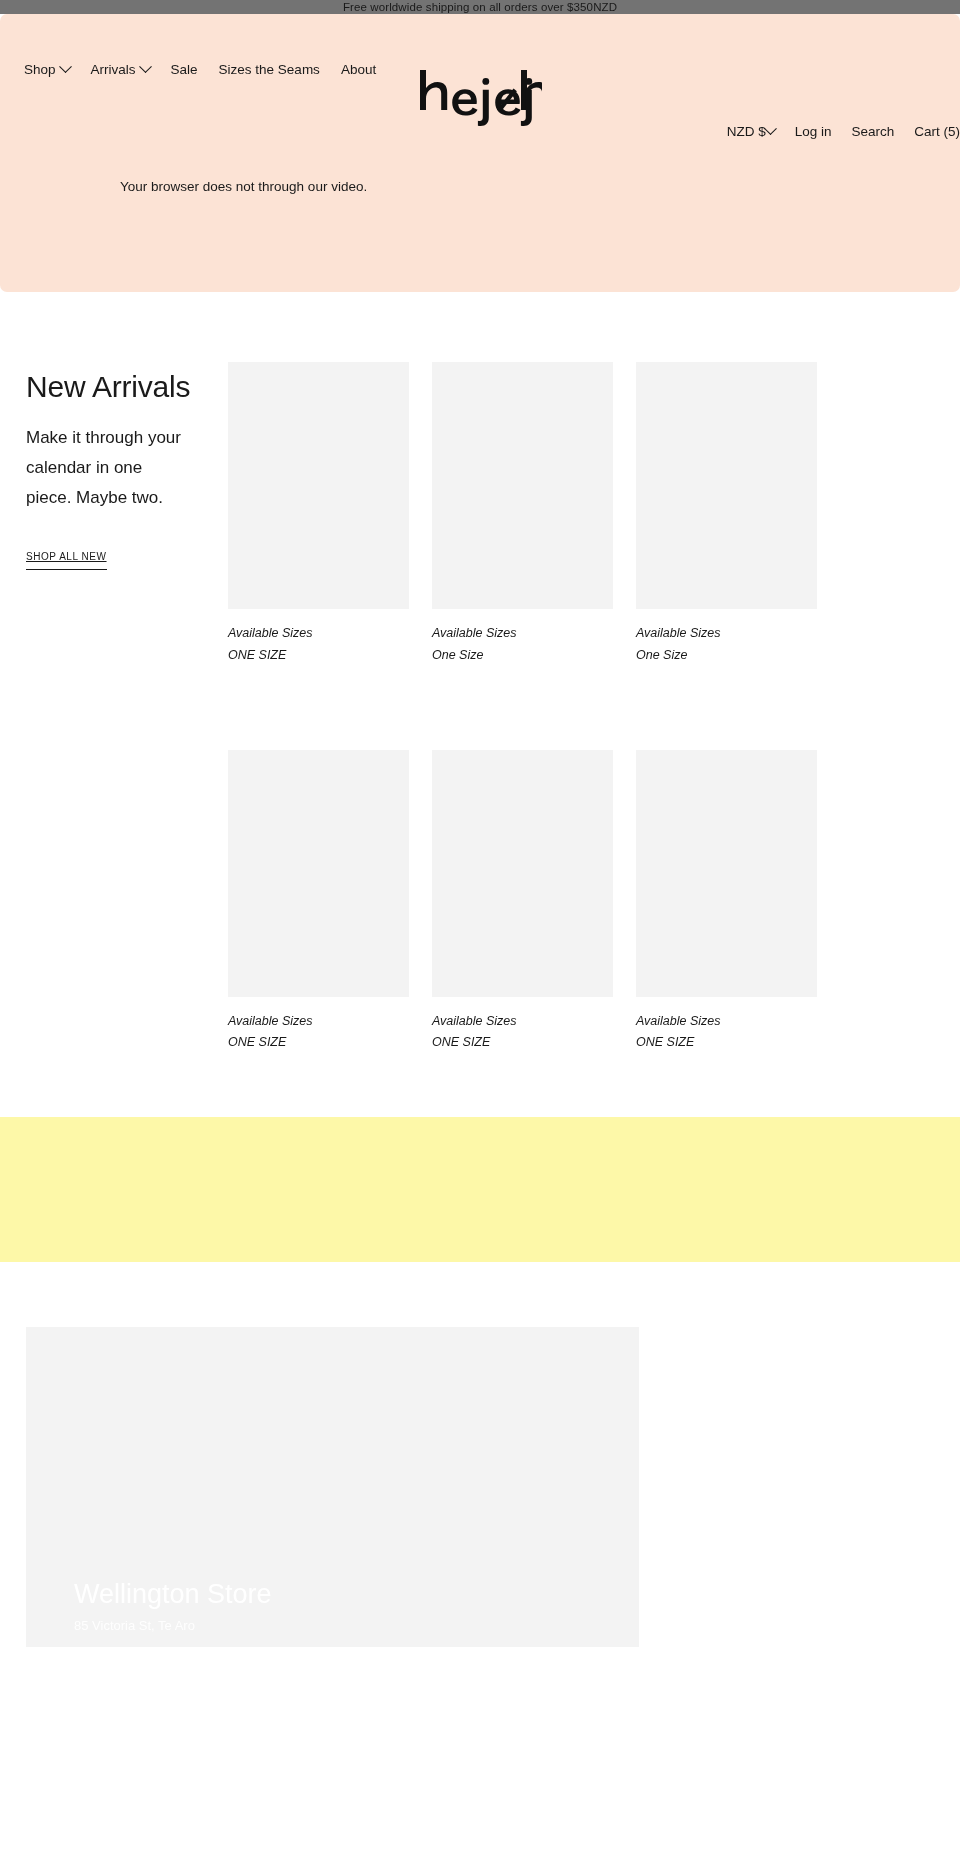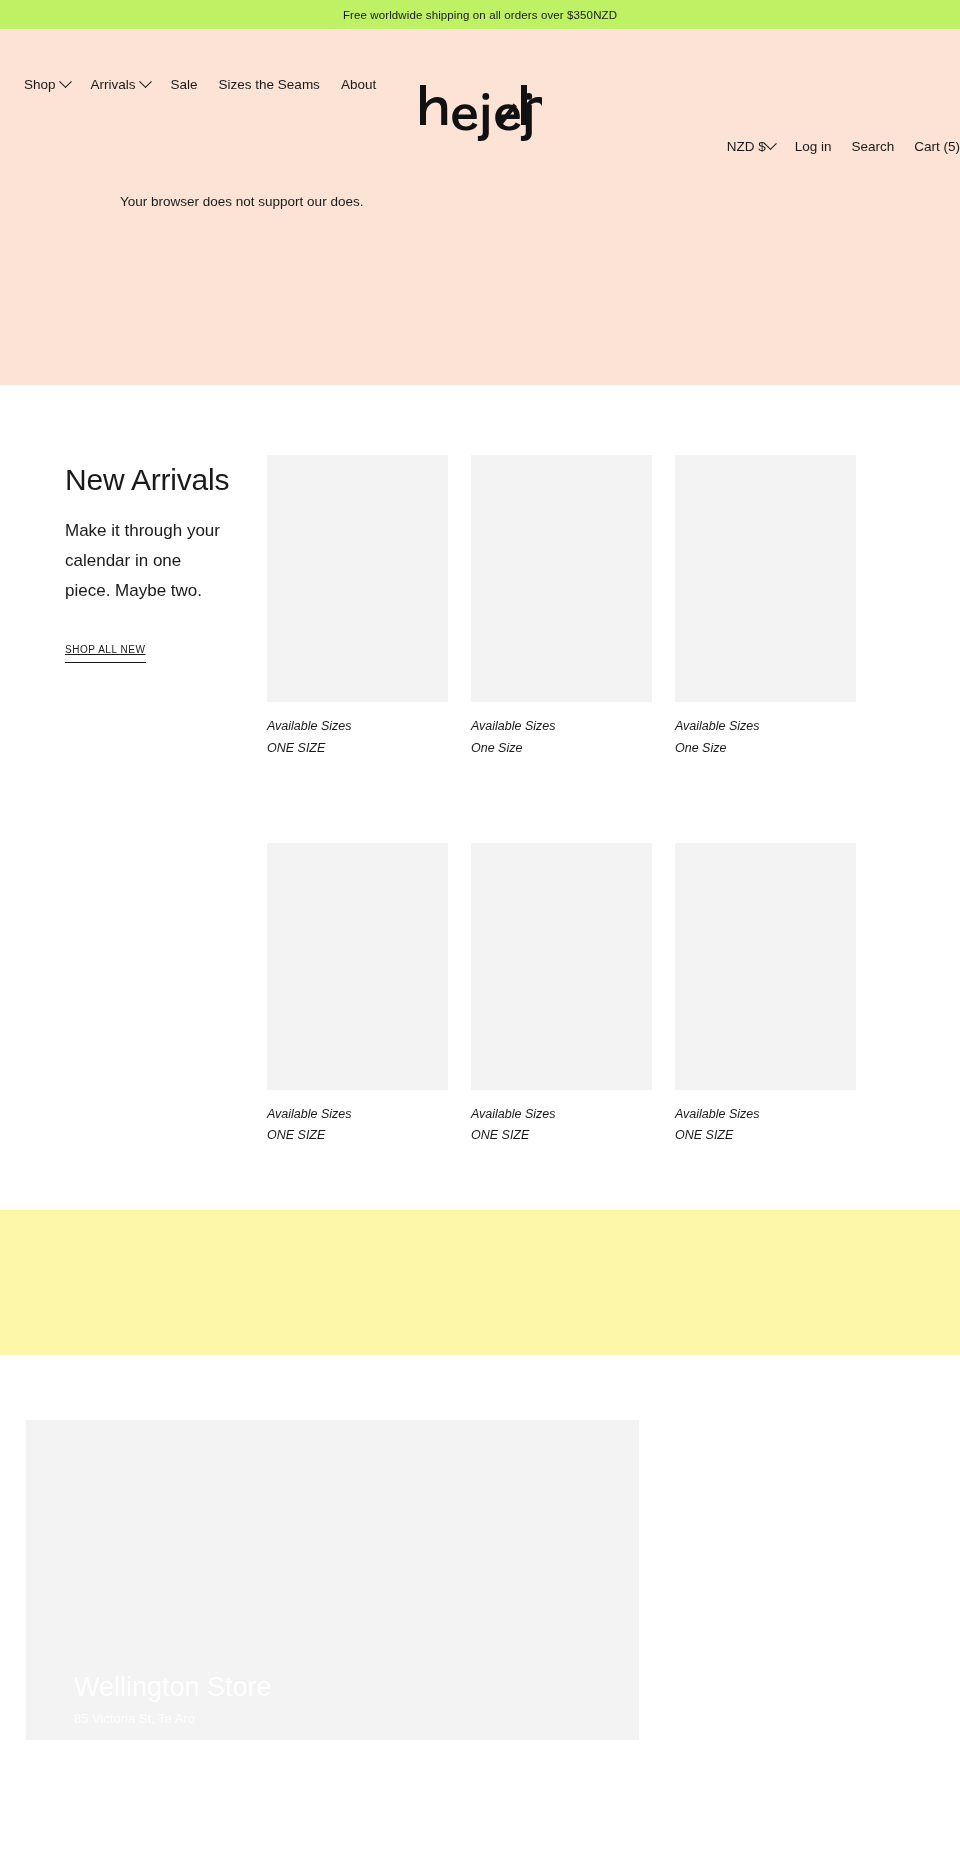--- a/index.html
+++ b/index.html
@@ -7,37 +7,38 @@
   body {
     font-family:"Liberation Sans", sans-serif;
     background:#ffffff;
     color:#1a1a1a;
     width:960px;
     overflow-x:hidden;
   }
 
   
   .announce {
-    background:#bef264;
-    height:29px;
+    background:#737373;
+    height:14px;
     display:flex;
     align-items:center;
     justify-content:center;
   }
   .announce-text {
     font-size:11.5px;
     letter-spacing:.01em;
     color:#1a1a1a;
   }
 
   
   .hero {
     background:#fce3d5;
-    height:356px;
+    height:278px;
     position:relative;
+    border-radius:7px;
   }
   .nav {
     position:absolute;
     top:48px; left:24px;
     display:flex;
     align-items:center;
     gap:21px;
   }
   .nav-item {
     font-size:13.5px;
@@ -87,21 +88,20 @@
     top:165px; left:120px;
     font-size:13.5px;
     color:#1a1a1a;
   }
 
   
   .arrivals {
     padding-top:70px;
     display:flex;
     position:relative;
-    padding-left:39px;
   }
   .arrivals-intro {
     width:228px;
     flex:0 0 228px;
     padding-left:26px;
     padding-top:8px;
   }
   .arrivals-title {
     font-size:30px;
     font-weight:400;
@@ -259,21 +259,21 @@
       <span>Log in</span>
     </div>
     <div class="util-item">
       <span>Search</span>
     </div>
     <div class="util-item">
       <span>Cart (5)</span>
     </div>
   </div>
 
-  <div class="video-fallback">Your browser does not support our does.</div>
+  <div class="video-fallback">Your browser does not through our video.</div>
 </header>
 
 <section class="arrivals">
 
   <div class="arrivals-intro">
     <h2 class="arrivals-title">New Arrivals</h2>
     <p class="arrivals-sub">Make it through your calendar in one piece. Maybe two.</p>
     <a class="shop-all" href="#">SHOP ALL NEW</a>
   </div>
 

